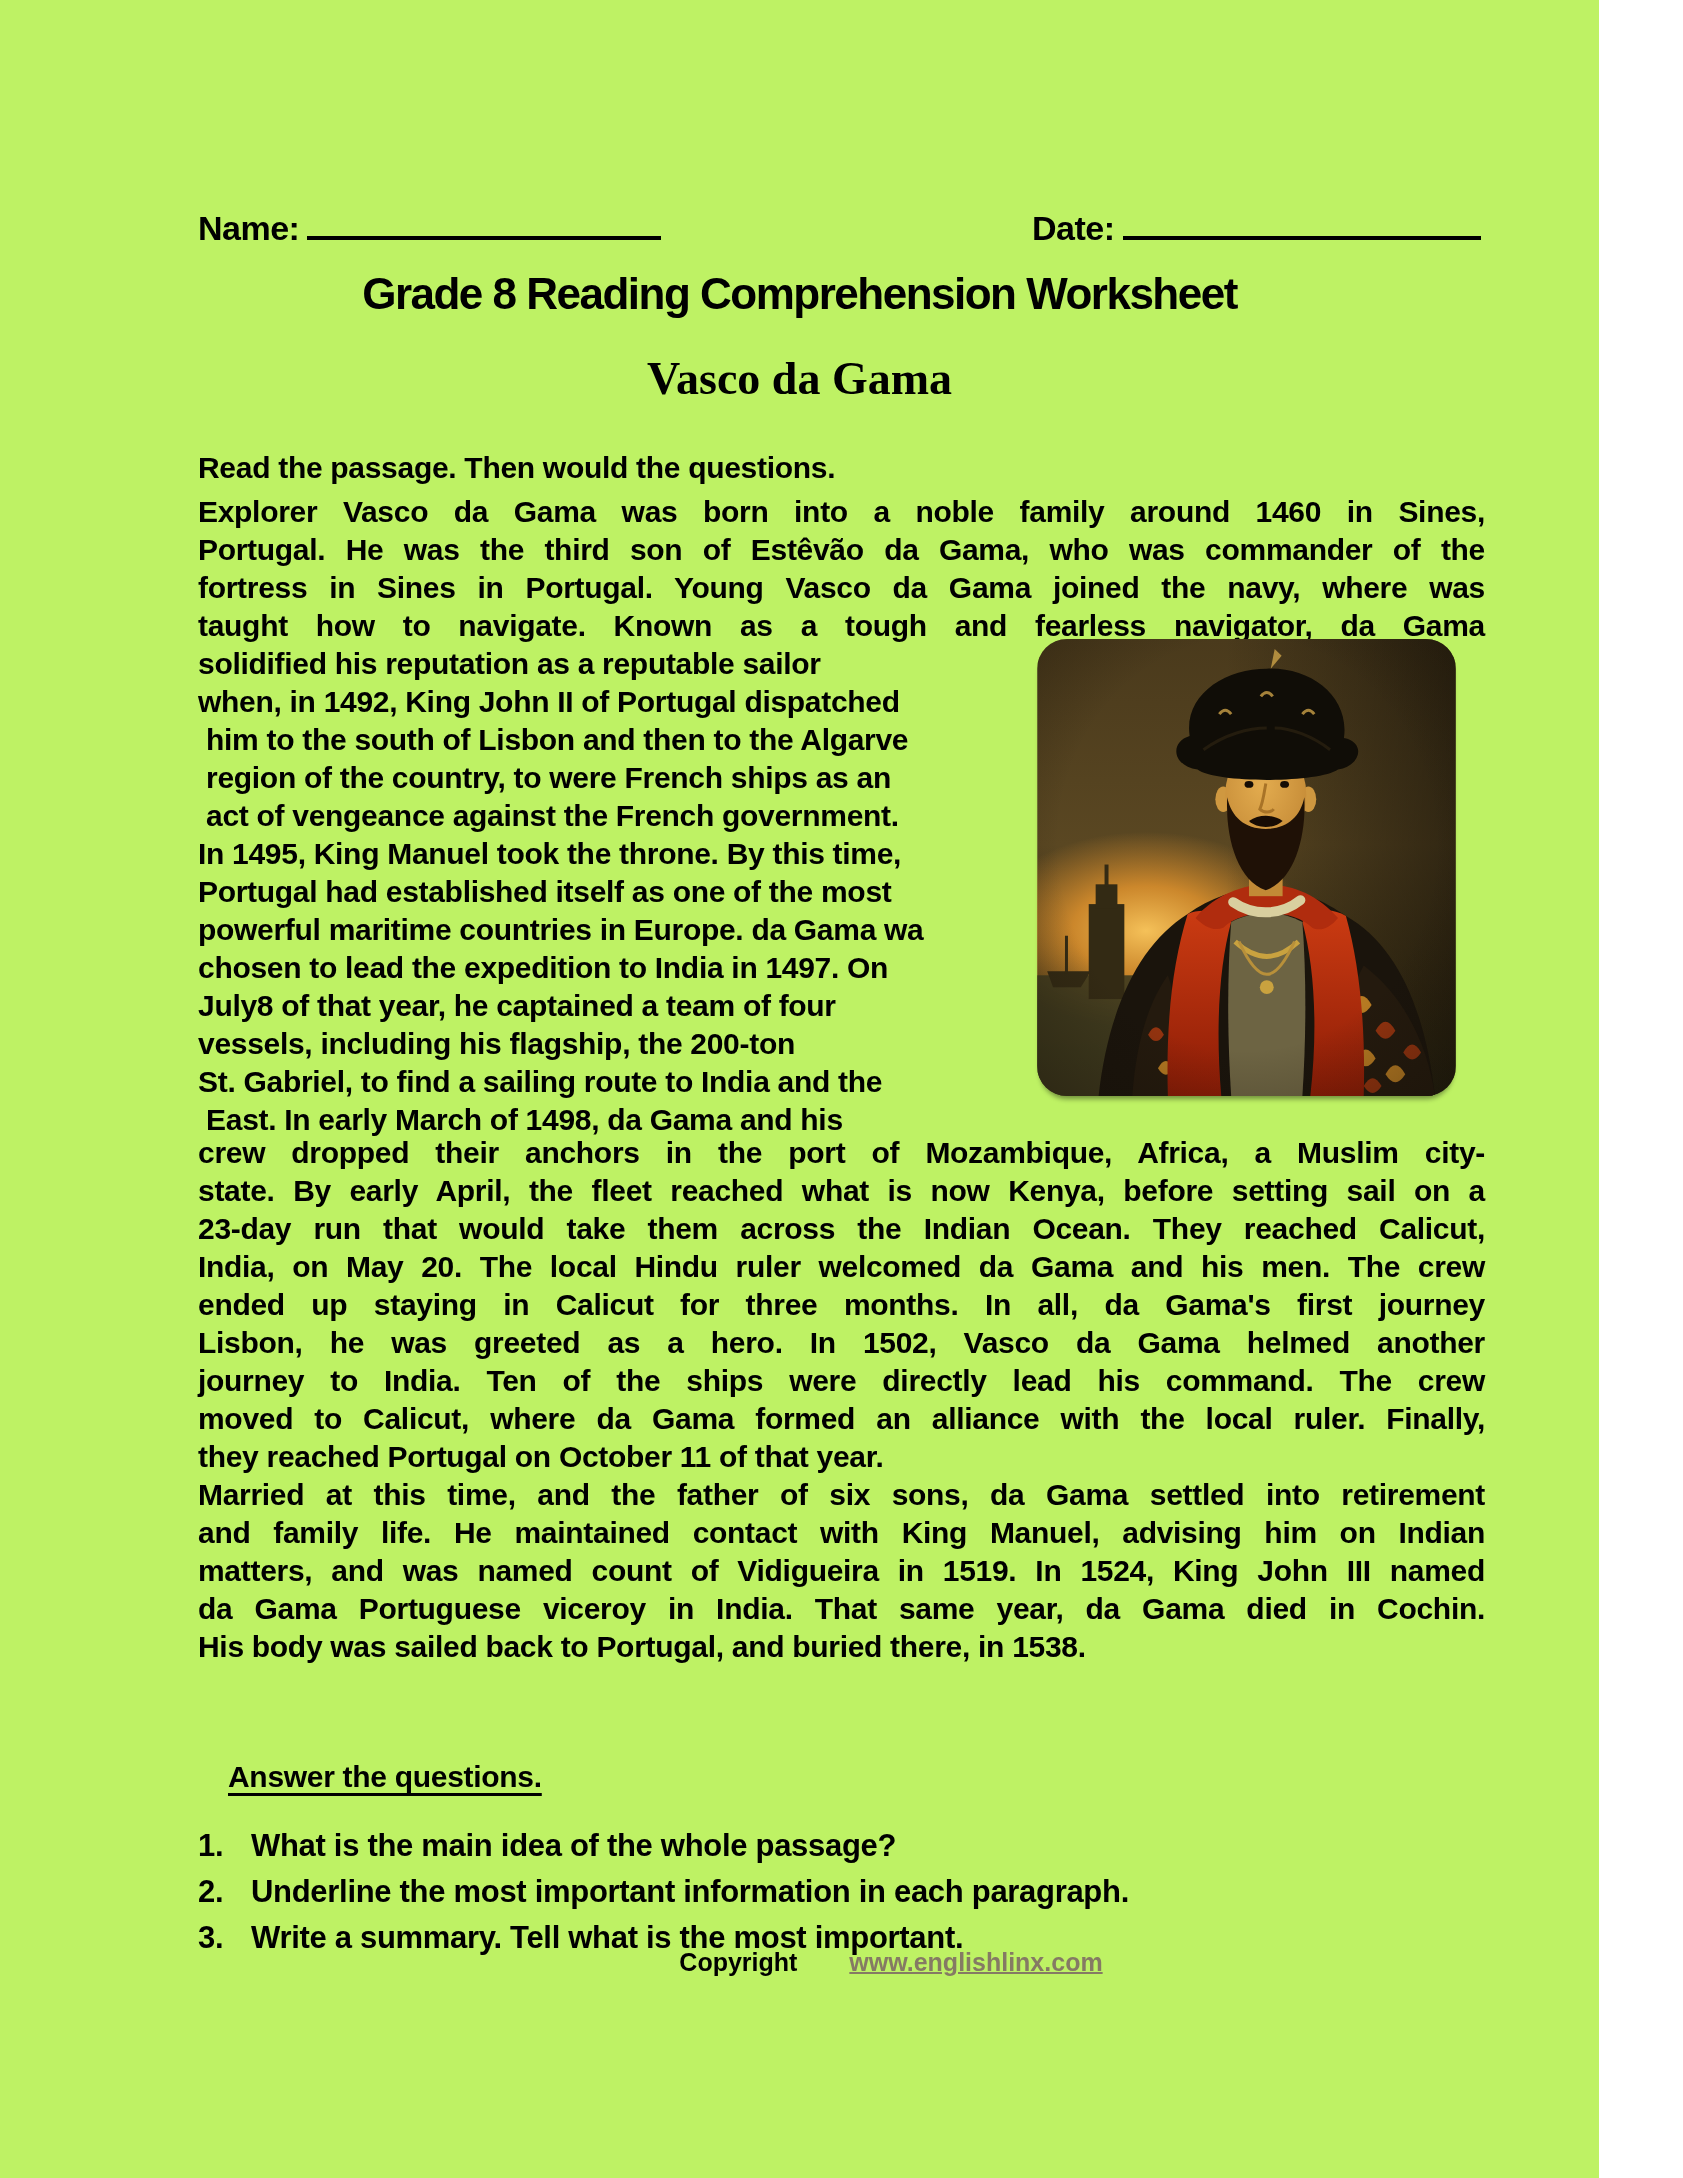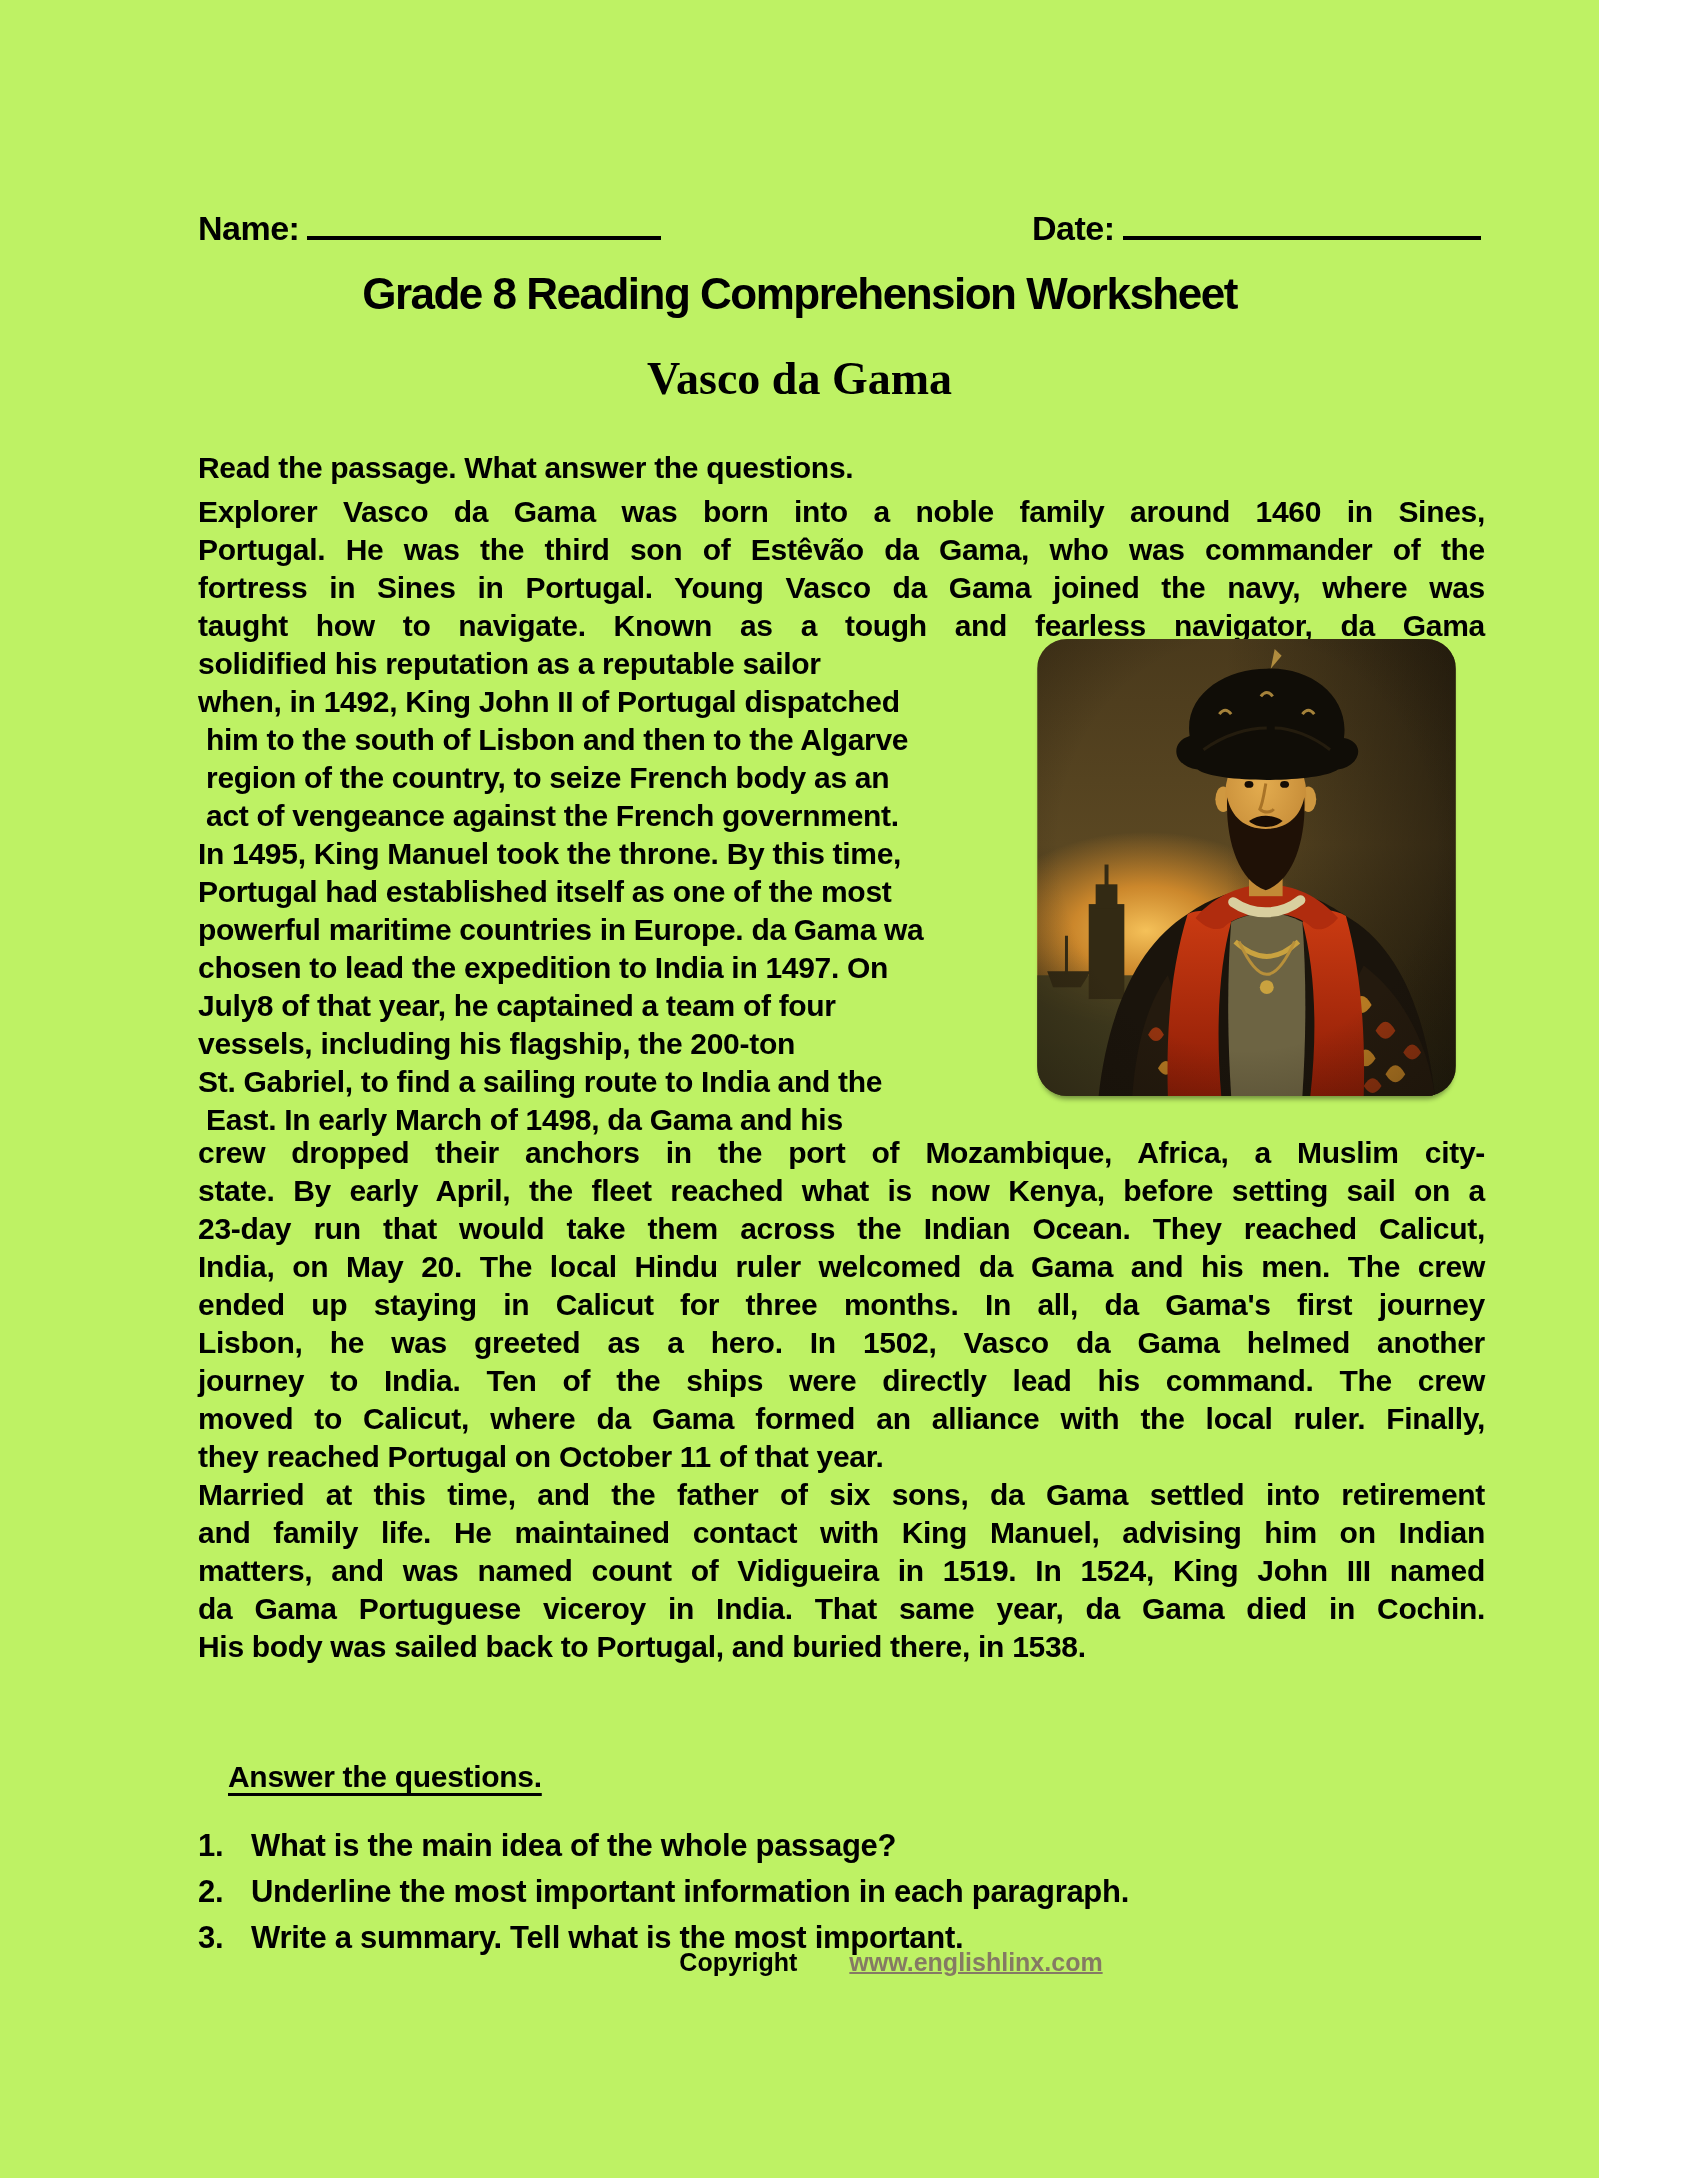--- a/index.html
+++ b/index.html
@@ -51,37 +51,37 @@
   <div class="name-block">
     <span class="hdr-label">Name:</span><span class="fill-line name-line"></span>
   </div>
   <div class="date-block">
     <span class="hdr-label">Date:</span><span class="fill-line date-line"></span>
   </div>
 
   <div class="title">Grade 8 Reading Comprehension Worksheet</div>
   <div class="subtitle">Vasco da Gama</div>
 
-  <div class="instruction">Read the passage. What answer the questions.</div>
+  <div class="instruction">Read the passage. Then would the questions.</div>
 
   <div class="passage">
     <div>
 
     <div class="line j">Explorer Vasco da Gama was born into a noble family around 1460 in Sines,</div>
         <div class="line j">Portugal. He was the third son of Estêvão da Gama, who was commander of the</div>
         <div class="line j">fortress in Sines in Portugal. Young Vasco da Gama joined the navy, where was</div>
         <div class="line j">taught how to navigate. Known as a tough and fearless navigator, da Gama</div>
       </div>
     <div class="wrap-zone">
       <div>
 
       <div class="line">solidified his reputation as a reputable sailor</div>
           <div class="line">when, in 1492, King John II of Portugal dispatched</div>
           <div class="line"> him to the south of Lisbon and then to the Algarve</div>
-          <div class="line"> region of the country, to seize French body as an</div>
+          <div class="line"> region of the country, to were French ships as an</div>
           <div class="line"> act of vengeance against the French government.</div>
           <div class="line">In 1495, King Manuel took the throne. By this time,</div>
           <div class="line">Portugal had established itself as one of the most</div>
           <div class="line">powerful maritime countries in Europe. da Gama wa</div>
           <div class="line">chosen to lead the expedition to India in 1497. On</div>
           <div class="line">July8 of that year, he captained a team of four</div>
           <div class="line">vessels, including his flagship, the 200-ton</div>
           <div class="line">St. Gabriel, to find a sailing route to India and the</div>
           <div class="line"> East. In early March of 1498, da Gama and his</div>
         </div>

